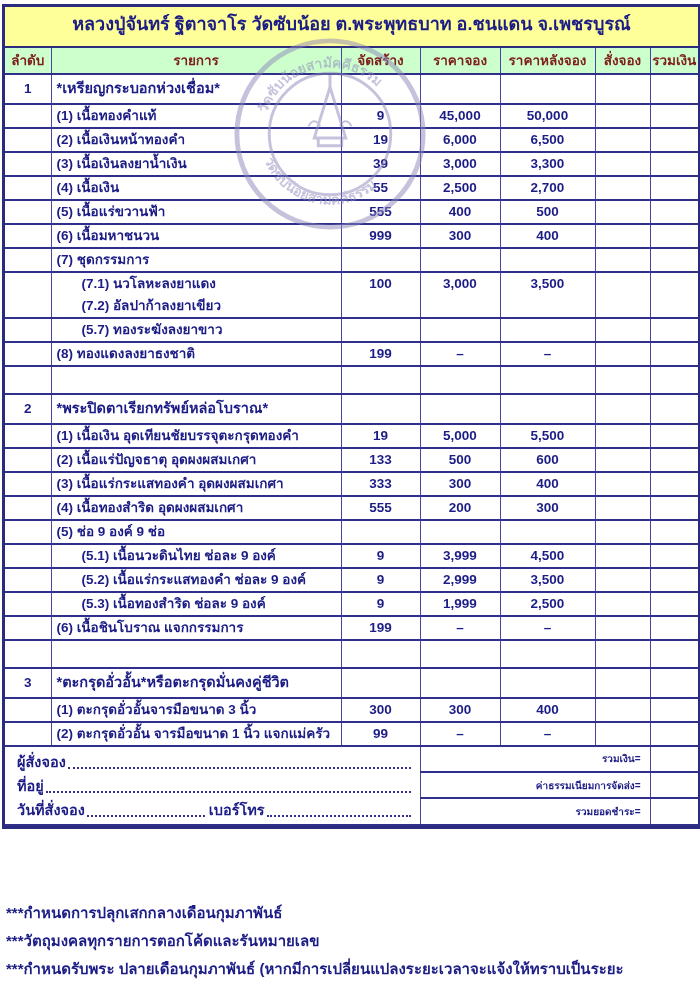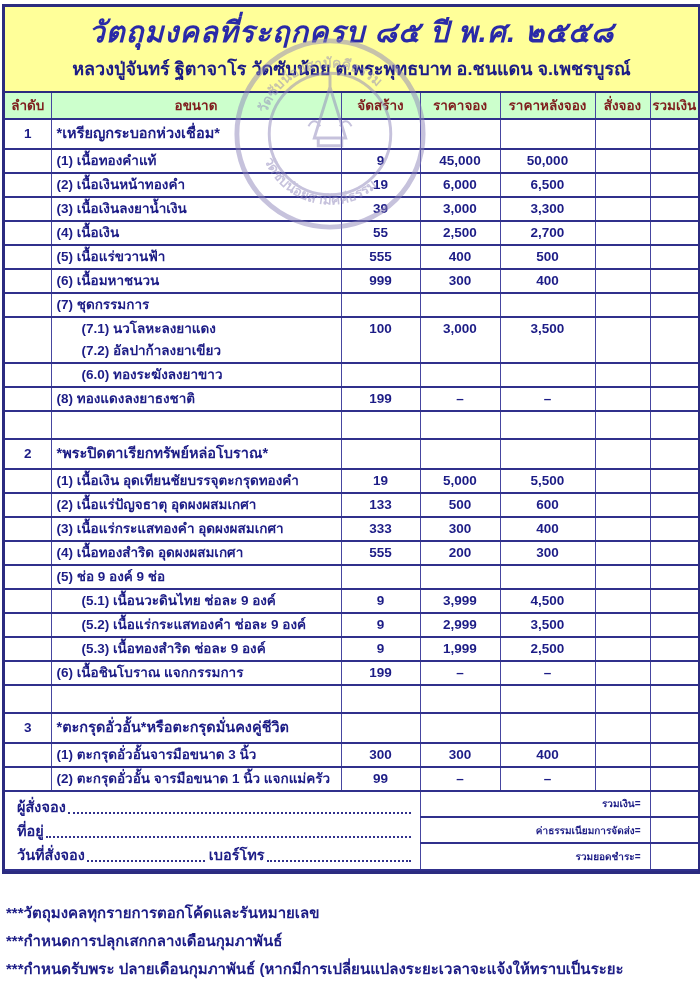--- a/index.html
+++ b/index.html
@@ -43,38 +43,37 @@
   .note { font-size:15px; font-weight:bold; line-height:1.85; color:#1c1c86; white-space:nowrap; }
 
   
   .stamp { position:absolute; left:232px; top:36px; width:196px; height:196px; opacity:.5; pointer-events:none; z-index:6; }
 </style>
 </head>
 <body>
 
 <div class="sheet">
   <div class="head">
-    <div class="title">วัตถุมงคลที่ระฤกครบ ๘๕ ปี พ.ศ. ๒๕๕๘</div>
     <div class="sub">หลวงปู่จันทร์ ฐิตาจาโร วัดซับน้อย ต.พระพุทธบาท อ.ชนแดน จ.เพชรบูรณ์</div>
   </div>
 
   <table>
     <colgroup>
       <col style="width:46px">
         <col style="width:290px">
         <col style="width:79px">
       <col style="width:80px">
         <col style="width:95px">
         <col style="width:55px">
         <col style="width:48px">
     </colgroup>
     <thead>
       <tr>
         <th>ลำดับ</th>
-        <th>อขนาด</th>
+        <th>รายการ</th>
         <th>จัดสร้าง</th>
         <th>ราคาจอง</th>
         <th>ราคาหลังจอง</th>
         <th>สั่งจอง</th>
         <th>รวมเงิน</th>
       </tr>
     </thead>
     <tbody>
         <tr class="section-row">
           <td class="num">1</td>
@@ -161,21 +160,21 @@
           <td class="num"></td>
           <td class="item ind1">(7.2) อัลปาก้าลงยาเขียว</td>
           <td class="num"></td>
           <td class="num"></td>
           <td class="num"></td>
           <td class="num"></td>
           <td class="num"></td>
         </tr>
         <tr class="item-row">
           <td class="num"></td>
-          <td class="item ind1">(6.0) ทองระฆังลงยาขาว</td>
+          <td class="item ind1">(5.7) ทองระฆังลงยาขาว</td>
           <td class="num"></td>
           <td class="num"></td>
           <td class="num"></td>
           <td class="num"></td>
           <td class="num"></td>
         </tr>
         <tr class="item-row">
           <td class="num"></td>
           <td class="item">(8) ทองแดงลงยาธงชาติ</td>
           <td class="num">199</td>
@@ -347,22 +346,22 @@
       </tr>
       <tr>
         <td class="f-label" colspan="3">รวมยอดชำระ=</td>
         <td class="f-value"></td>
       </tr>
     </tbody>
   </table>
 </div>
 
 <div class="notes">
+    <div class="note">***กำหนดการปลุกเสกกลางเดือนกุมภาพันธ์</div>
     <div class="note">***วัตถุมงคลทุกรายการตอกโค้ดและรันหมายเลข</div>
-    <div class="note">***กำหนดการปลุกเสกกลางเดือนกุมภาพันธ์</div>
     <div class="note">***กำหนดรับพระ ปลายเดือนกุมภาพันธ์   (หากมีการเปลี่ยนแปลงระยะเวลาจะแจ้งให้ทราบเป็นระยะ</div>
   </div>
 
 <svg class="stamp" viewBox="0 0 200 200">
   <g fill="none" stroke="#8f86bb">
     <circle cx="100" cy="100" r="95" stroke-width="5"></circle>
     <circle cx="100" cy="100" r="62" stroke-width="3"></circle>
     <path d="M100 52 L84 104 L116 104 Z M88 104 L112 104 L112 112 L88 112 Z M100 38 L100 52" stroke-width="3"></path>
     <path d="M78 92 q6 -10 12 0 M110 92 q6 -10 12 0" stroke-width="2"></path>
   </g>

